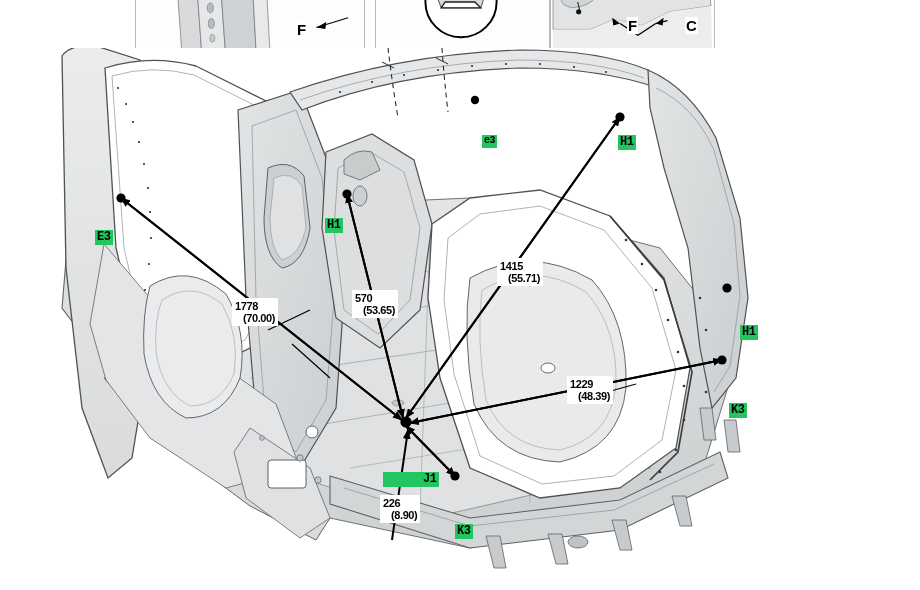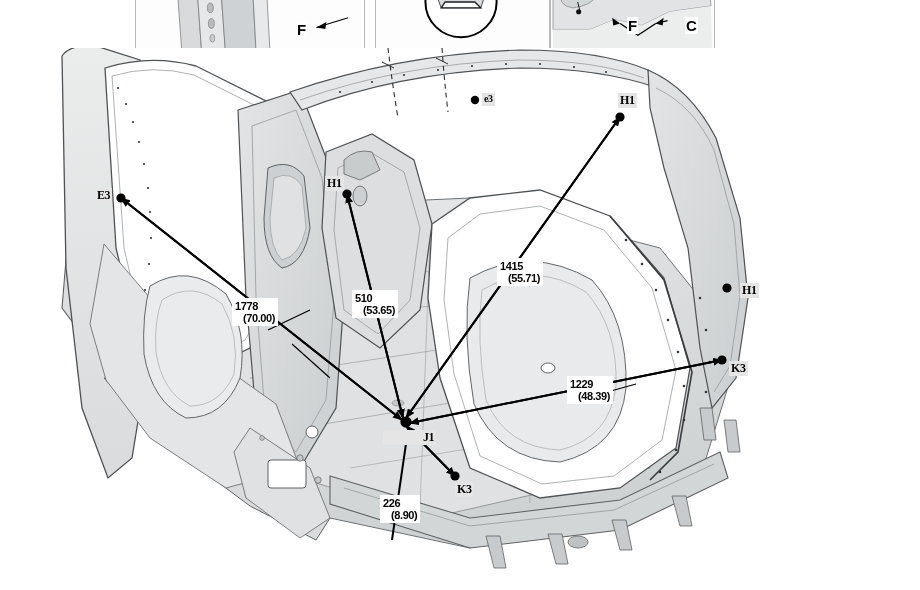--- a/index.html
+++ b/index.html
@@ -48,29 +48,30 @@
     left: 0;
     top: 48px;
     width: 920px;
     height: 542px;
   }
   #main-svg { display: block; width: 920px; height: 542px; }
 
   
   .point-tag {
     position: absolute;
-    font-family: Liberation Serif, serif;
+    font-family: Liberation Mono, monospace;
     font-weight: bold;
     font-size: 12px;
     color: #000000;
-    background: #e5e5e5;
+    background: #22c55e;
     line-height: 1;
     padding: 1px 2px 2px 2px;
     white-space: nowrap;
     letter-spacing: -0.4px;
+    margin-top: 42px;
   }
   .point-tag.small { font-size: 10px; }
 
   
   .dim-box {
     position: absolute;
     background: #ffffff;
     font-family: "Liberation Sans", sans-serif;
     font-weight: bold;
     font-size: 11px;
@@ -340,21 +341,21 @@
   <div class="point-tag" style="left:729px; top:361px;">K3</div>
 
   <div class="point-tag" style="left:455px; top:482px;">K3</div>
 
   <div class="dim-box" style="left:232px; top:298px;">
     <span class="dim-mm">1778</span>
     <span class="dim-in">(70.00)</span>
   </div>
 
   <div class="dim-box" style="left:352px; top:290px;">
-    <span class="dim-mm">510</span>
+    <span class="dim-mm">570</span>
     <span class="dim-in">(53.65)</span>
   </div>
 
   <div class="dim-box" style="left:497px; top:258px;">
     <span class="dim-mm">1415</span>
     <span class="dim-in">(55.71)</span>
   </div>
 
   <div class="dim-box" style="left:567px; top:376px;">
     <span class="dim-mm">1229</span>

